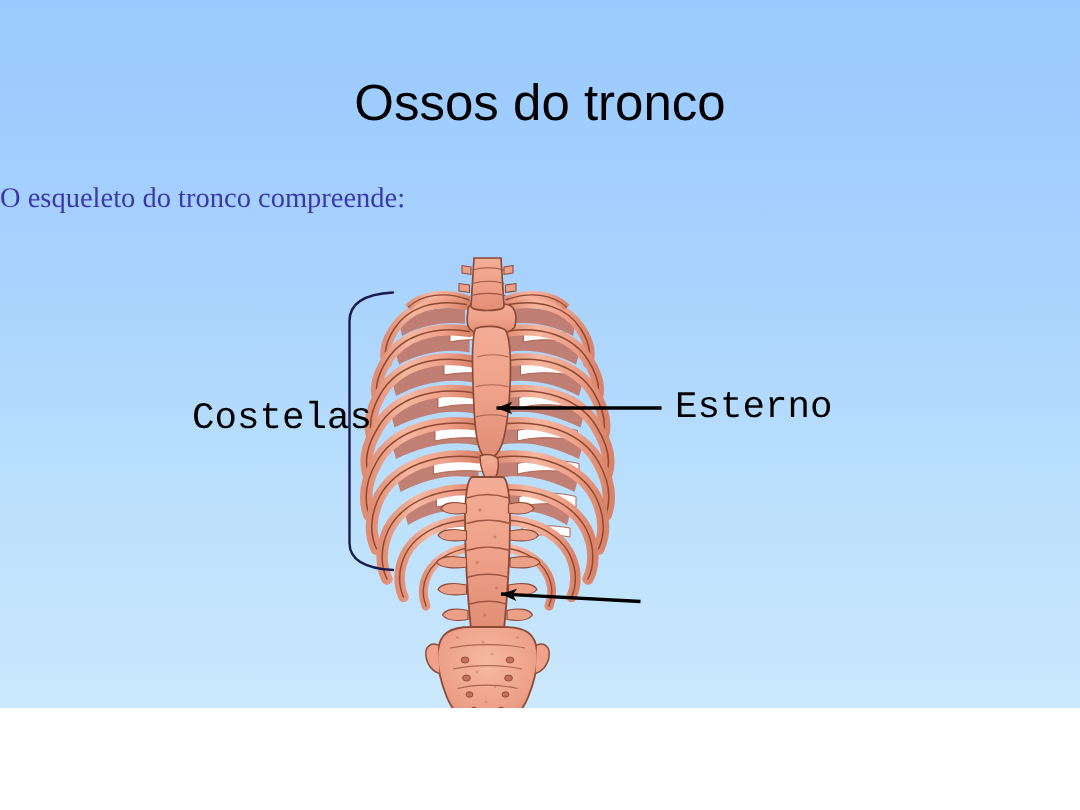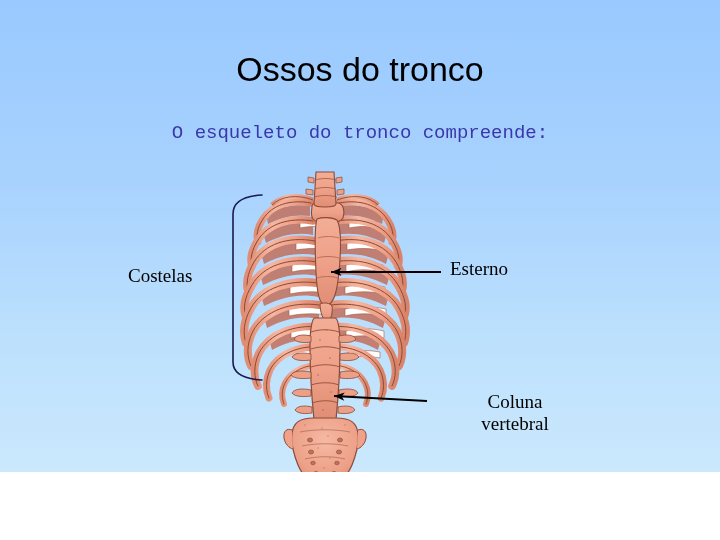--- a/index.html
+++ b/index.html
@@ -33,31 +33,31 @@
     font-weight: 400;
     color: #000000;
     letter-spacing: 0px;
     white-space: nowrap;
   }
   #subtitle {
     position: absolute;
     left: 0;
     top: 122px;
     width: 720px;
-    text-align: center;
-    font-family: Liberation Mono, monospace;
+    text-align: left;
+    font-family: Liberation Serif, serif;
     font-size: 19px;
     font-weight: 400;
     color: #3b37ab;
     white-space: nowrap;
   }
   .anno {
     position: absolute;
-    font-family: Liberation Serif, serif;
-    font-size: 19px;
+    font-family: Liberation Mono, monospace;
+    font-size: 25px;
     color: #000000;
     line-height: 1.15;
   }
   #label-costelas {
     left: 128px;
     top: 265px;
     text-align: left;
     white-space: nowrap;
   }
   #label-esterno {
@@ -323,18 +323,14 @@
 
     <line x1="441" y1="272" x2="331" y2="272" stroke="#000000" stroke-width="2.2" marker-end="url(#arrowHead)"></line>
 
     <line x1="427" y1="401" x2="334" y2="396" stroke="#000000" stroke-width="2.2" marker-end="url(#arrowHead)"></line>
   </svg>
 
   <div class="anno" id="label-costelas">Costelas</div>
 
   <div class="anno" id="label-esterno">Esterno</div>
 
-  <div class="anno" id="label-coluna">
-    <span class="l1">Coluna</span>
-    <span class="l2">vertebral</span>
-  </div>
 
 </div>
 
 </body></html>

